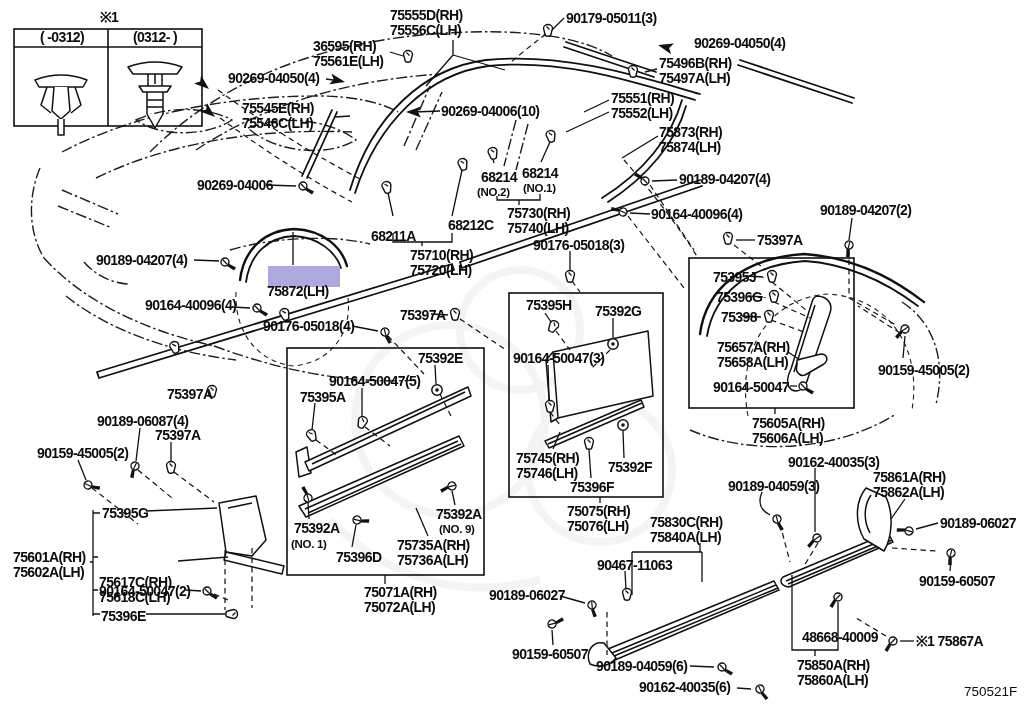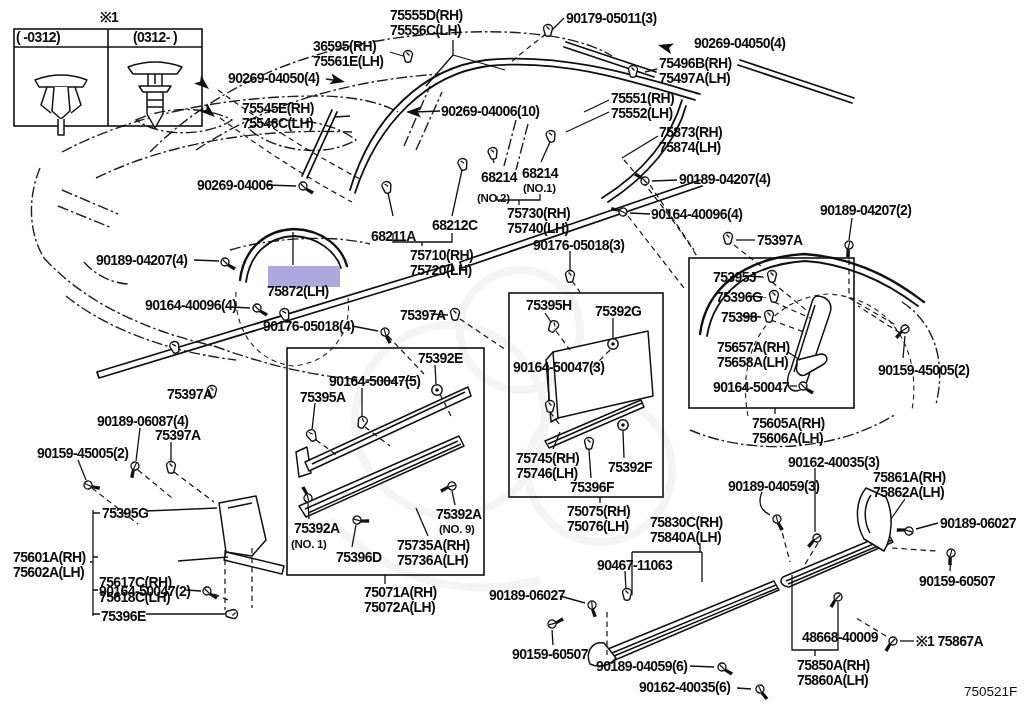--- a/index.html
+++ b/index.html
@@ -300,21 +300,21 @@
     <use href="#scr" transform="translate(893,641) rotate(90)"></use>
     <use href="#nut" transform="translate(437,390)"></use>
     <use href="#nut" transform="translate(613,344)"></use>
     <use href="#nut" transform="translate(623,425)"></use>
   </g>
 </svg>
 
 <div id="highlight"></div>
 
 <div class="lbl" style="left:100px;top:10px">※1</div>
-<div class="lbl ctr" style="left:4px;top:30px;width:68px">(    -0312)</div>
+<div class="lbl ctr" style="left:28px;top:30px;width:68px">(    -0312)</div>
 <div class="lbl ctr" style="left:110px;top:30px;width:90px">(0312-    )</div>
 
 <div class="lbl" style="left:390px;top:8px">75555D(RH)
 75556C(LH)</div>
 <div class="lbl" style="left:566px;top:11px">90179-05011(3)</div>
 <div class="lbl" style="left:694px;top:36px">90269-04050(4)</div>
 <div class="lbl" style="left:313px;top:39px">36595(RH)
 75561E(LH)</div>
 <div class="lbl" style="left:228px;top:71px">90269-04050(4)</div>
 <div class="lbl" style="left:659px;top:56px">75496B(RH)
@@ -322,47 +322,47 @@
 <div class="lbl" style="left:242px;top:101px">75545E(RH)
 75546C(LH)</div>
 <div class="lbl" style="left:611px;top:91px">75551(RH)
 75552(LH)</div>
 <div class="lbl" style="left:441px;top:104px">90269-04006(10)</div>
 <div class="lbl" style="left:659px;top:125px">75873(RH)
 75874(LH)</div>
 <div class="lbl" style="left:679px;top:172px">90189-04207(4)</div>
 <div class="lbl" style="left:197px;top:178px">90269-04006</div>
 <div class="lbl" style="left:481px;top:170px">68214</div>
-<div class="lbl sm" style="left:477px;top:192px">(NO.2)</div>
+<div class="lbl sm" style="left:477px;top:186px">(NO.2)</div>
 <div class="lbl" style="left:522px;top:166px">68214</div>
 <div class="lbl sm" style="left:523px;top:182px">(NO.1)</div>
 <div class="lbl" style="left:651px;top:207px">90164-40096(4)</div>
 <div class="lbl" style="left:820px;top:203px">90189-04207(2)</div>
 <div class="lbl" style="left:371px;top:229px">68211A</div>
-<div class="lbl" style="left:432px;top:218px">68212C</div>
+<div class="lbl" style="left:448px;top:218px">68212C</div>
 <div class="lbl" style="left:507px;top:206px">75730(RH)
 75740(LH)</div>
 <div class="lbl" style="left:410px;top:248px">75710(RH)
 75720(LH)</div>
 <div class="lbl" style="left:533px;top:238px">90176-05018(3)</div>
 <div class="lbl" style="left:757px;top:233px">75397A</div>
 <div class="lbl" style="left:96px;top:253px">90189-04207(4)</div>
 <div class="lbl" style="left:267px;top:284px">75872(LH)</div>
 <div class="lbl" style="left:713px;top:270px">75395J</div>
 <div class="lbl" style="left:716px;top:290px">75396G</div>
 <div class="lbl" style="left:721px;top:310px">75398</div>
 <div class="lbl" style="left:145px;top:298px">90164-40096(4)</div>
 <div class="lbl" style="left:400px;top:308px">75397A</div>
 <div class="lbl" style="left:263px;top:319px">90176-05018(4)</div>
 <div class="lbl" style="left:526px;top:298px">75395H</div>
 <div class="lbl" style="left:595px;top:304px">75392G</div>
 <div class="lbl" style="left:717px;top:340px">75657A(RH)
 75658A(LH)</div>
 <div class="lbl" style="left:418px;top:351px">75392E</div>
-<div class="lbl" style="left:513px;top:360px">90164-50047(3)</div>
+<div class="lbl" style="left:513px;top:351px">90164-50047(3)</div>
 <div class="lbl" style="left:713px;top:380px">90164-50047</div>
 <div class="lbl" style="left:878px;top:363px">90159-45005(2)</div>
 <div class="lbl" style="left:329px;top:374px">90164-50047(5)</div>
 <div class="lbl" style="left:300px;top:390px">75395A</div>
 <div class="lbl" style="left:167px;top:387px">75397A</div>
 <div class="lbl" style="left:97px;top:414px">90189-06087(4)</div>
 <div class="lbl" style="left:155px;top:428px">75397A</div>
 <div class="lbl" style="left:752px;top:416px">75605A(RH)
 75606A(LH)</div>
 <div class="lbl" style="left:37px;top:446px">90159-45005(2)</div>

